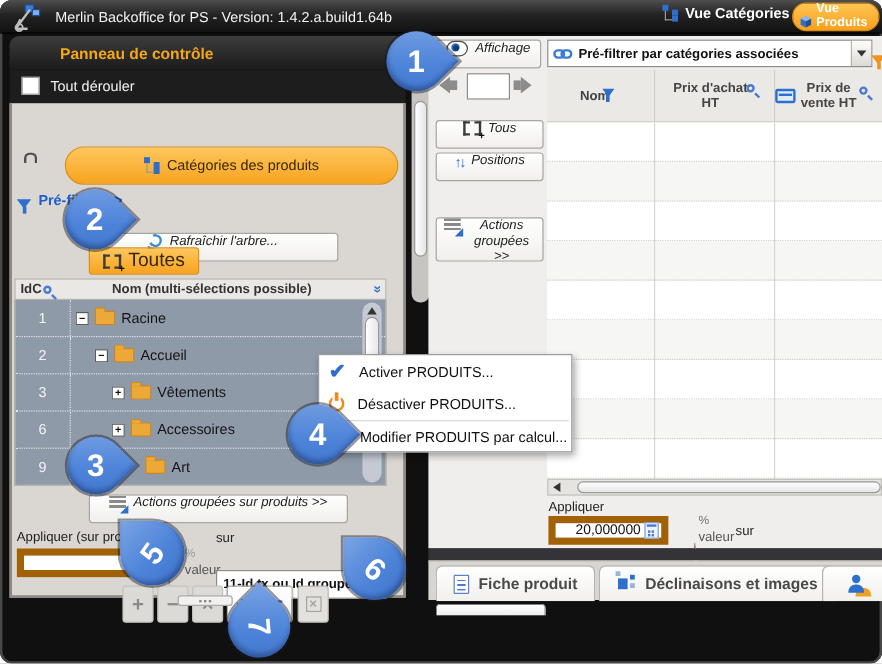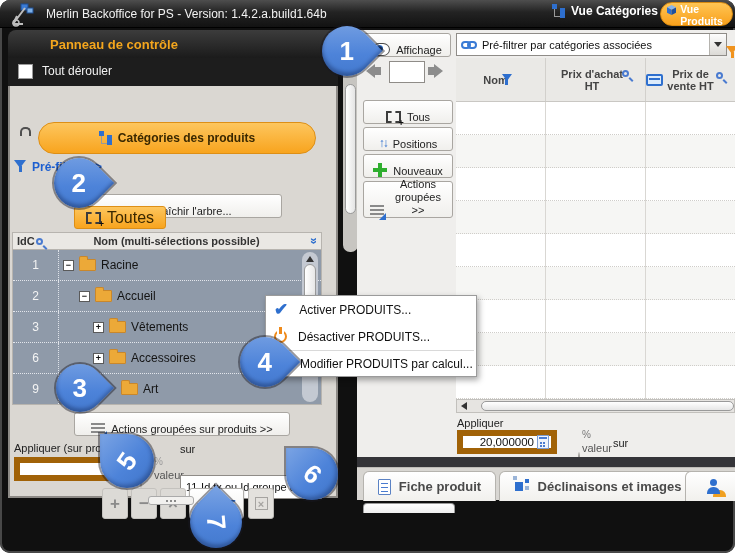--- a/index.html
+++ b/index.html
@@ -1,31 +1,31 @@
 <!DOCTYPE html>
 <html><head>
 <meta charset="utf-8">
 <style>
   html,body{margin:0;padding:0;background:#fff;}
   *{box-sizing:border-box;font-family:"Liberation Sans",sans-serif;}
   #window{position:relative;width:735px;height:553px;background:#101010;border-radius:10px;overflow:hidden;box-shadow:inset 0 0 0 2px #484848;}
   .a{position:absolute;}
-  .flex{display:flex;align-items:flex-start;}
+  .flex{display:flex;align-items:flex-end;}
 
   
   #titlebar{left:0;top:0;width:735px;height:28px;background:linear-gradient(#4e4e4e,#232323 45%,#121212);border-bottom:1px solid #000;}
   #title-text{left:46px;top:7px;color:#f2f2f2;font-size:12px;white-space:nowrap;}
   #vuecat{left:552px;top:4px;gap:6px;color:#fff;font-weight:bold;font-size:12px;}
   #vueprod{left:660px;top:2px;width:73px;height:24px;border-radius:12px;background:linear-gradient(#ffc554,#f8a01c);border:1px solid #d88a10;gap:4px;padding:0 6px;color:#fff;font-weight:bold;font-size:10.5px;justify-content:center;}
 
   
-  .btn-white{background:linear-gradient(#ffffff,#f0efec);border:1px solid #a9a6a1;border-radius:3px;font-size:11px;color:#222;display:flex;align-items:flex-end;justify-content:center;gap:6px;}
+  .btn-white{background:linear-gradient(#ffffff,#f0efec);border:1px solid #a9a6a1;border-radius:3px;font-size:11px;color:#222;display:flex;align-items:flex-start;justify-content:center;gap:6px;font-style:italic;}
   .btn-orange{background:linear-gradient(#fdc65e,#f8a41e);border:1px solid #dd8f16;border-radius:3px;font-size:16px;color:#3a2800;display:flex;align-items:center;justify-content:center;gap:6px;}
   .input-box{background:#fff;border:6px solid #a16207;display:flex;align-items:center;font-size:11.5px;color:#111;}
-  .ddl{background:#fff;border:1px solid #8f8c88;display:flex;align-items:center;font-size:11px;color:#111;position:relative;}
+  .ddl{background:#fff;border:1px solid #8f8c88;display:flex;align-items:center;font-size:11px;color:#111;position:relative;font-weight:bold;}
   .ddl .txt{flex:1;padding:0 2px 0 5px;white-space:nowrap;overflow:hidden;}
   .ddl-arrow{width:17px;align-self:stretch;background:linear-gradient(#fdfdfd,#dcdad6);border-left:1px solid #b5b3ae;display:flex;align-items:center;justify-content:center;}
   .tri-down{width:0;height:0;border-left:4px solid transparent;border-right:4px solid transparent;border-top:5px solid #333;}
   .radio{width:11px;height:11px;border:1px solid #8f8c88;border-radius:50%;background:#fff;position:relative;flex:none;}
   .radio.on::after{content:"";position:absolute;left:2.5px;top:2.5px;width:4px;height:4px;border-radius:50%;background:#27a527;}
   .lbl{font-size:11px;color:#222;white-space:nowrap;}
 
   
   .funnel{position:relative;width:0;height:0;border-left:6px solid transparent;border-right:6px solid transparent;border-top:8px solid #2e6fce;flex:none;}
   .funnel::after{content:"";position:absolute;left:-1.5px;top:-2px;width:3px;height:6px;background:#2e6fce;}
@@ -177,21 +177,21 @@
       <span>Panneau de contrôle</span>
     </div>
     <div id="lp-dark" class="a"></div>
     <div class="a flex" style="left:10px;top:34px;gap:9px">
       <span class="checkbox"></span>
       <span style="color:#f2f2f2;font-size:12px">Tout dérouler</span>
     </div>
 
     <div id="lp-body" class="a">
       <span class="lock a" style="left:8px;top:48px"></span>
-      <div class="btn-orange a" style="left:28px;top:36px;width:278px;height:32px;border-radius:16px;font-weight:bold;font-size:12px">
+      <div class="btn-orange a" style="left:44px;top:36px;width:278px;height:32px;border-radius:16px;font-weight:normal;font-size:12px">
         <span class="treeic"></span>
         <span>Catégories des produits</span>
       </div>
       <div class="a flex" style="left:4px;top:74px;gap:6px">
         <span class="funnel"></span>
         <span style="color:#1d5fd0;font-weight:bold;font-size:12px">Pré-filtres&gt;&gt;</span>
       </div>
       <div class="btn-white a" style="left:64px;top:108px;width:208px;height:24px">
         <span class="refresh"></span>
         <span>Rafraîchir l'arbre...</span>
@@ -365,24 +365,20 @@
 
   
   <div class="btn-white side-btn" style="top:100px;height:24px">
     <span class="selrect"></span>
     <span>Tous</span>
   </div>
   <div class="btn-white side-btn" style="top:127px;height:24px">
     <span class="updown">↑↓</span>
     <span>Positions</span>
   </div>
-  <div class="btn-white side-btn" style="top:154px;height:24px">
-    <span class="plusic"></span>
-    <span>Nouveaux</span>
-  </div>
   <div class="btn-white side-btn" style="top:181px;height:37px;line-height:13px;text-align:center">
     <span class="listic"></span>
     <span style="width:56px">Actions groupées &gt;&gt;</span>
   </div>
 
   
   <div id="prod-body" class="a">
     <div class="vline" style="left:89px"></div>
     <div class="vline" style="left:189px"></div>
     <div class="prow"></div>

